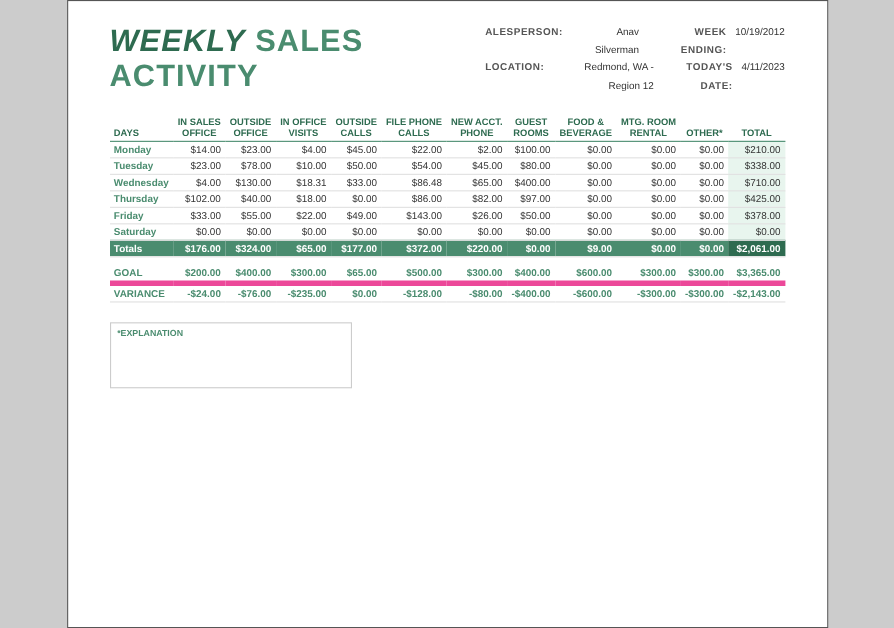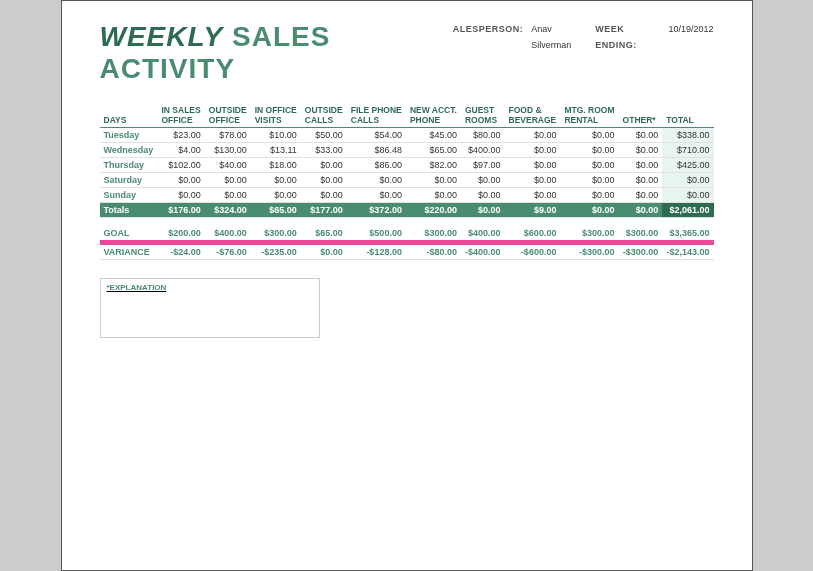--- a/index.html
+++ b/index.html
@@ -33,21 +33,21 @@
     .title-weekly {
       font-style: italic;
       color: #2e6b50;
     }
     .title-sales {
       color: #4a8c6f;
     }
     .meta-right {
       font-size: 10px;
       color: #333;
-      text-align: left;
+      text-align: right;
       line-height: 1.8;
     }
     .meta-right .meta-row {
       display: flex;
       gap: 8px;
     }
     .meta-label {
       font-weight: bold;
       color: #555;
       font-size: 9px;
@@ -60,21 +60,21 @@
     table {
       width: 100%;
       border-collapse: collapse;
       font-size: 9.5px;
     }
     thead tr.col-headers th {
       background: #fff;
       color: #2e6b50;
       font-weight: bold;
       font-size: 8.5px;
-      text-align: left;
+      text-align: center;
       padding: 2px 4px;
       vertical-align: bottom;
       border-bottom: 1px solid #4a8c6f;
       white-space: nowrap;
     }
     thead tr.col-headers th:first-child {
       text-align: left;
     }
     tbody tr td {
       padding: 2px 4px;
@@ -127,21 +127,20 @@
     }
     tbody tr.variance-row td:first-child {
       color: #4a8c6f;
     }
     .explanation-box {
       margin-top: 18px;
       border: 1px solid #ccc;
       width: 220px;
       height: 60px;
       padding: 4px 6px;
-      text-decoration: underline;
     }
     .explanation-label {
       font-size: 8px;
       color: #4a8c6f;
       font-weight: bold;
     }
     .light-green {
       background: #e8f5ee !important;
     }
   </style>
@@ -152,20 +151,26 @@
   <div class="header-row">
     <div class="title">
       <span class="title-weekly">WEEKLY</span><span class="title-sales"> SALES ACTIVITY</span>
     </div>
     <div class="meta-right">
       <div class="meta-row">
         <span class="meta-label">ALESPERSON:</span>
         <span class="meta-value">Anav Silverman</span>
         <span class="meta-label">WEEK ENDING:</span>
         <span class="meta-value">10/19/2012</span>
+      </div>
+      <div class="meta-row">
+        <span class="meta-label">LOCATION:</span>
+        <span class="meta-value">Redmond, WA - Region 12</span>
+        <span class="meta-label">TODAY'S DATE:</span>
+        <span class="meta-value">4/11/2023</span>
       </div>
     </div>
   </div>
 
   <table>
     <thead>
       <tr class="col-headers">
         <th>DAYS</th>
         <th>IN SALES<br>OFFICE</th>
         <th>OUTSIDE<br>OFFICE</th>
@@ -174,39 +179,53 @@
         <th>FILE PHONE<br>CALLS</th>
         <th>NEW ACCT.<br>PHONE</th>
         <th>GUEST<br>ROOMS</th>
         <th>FOOD &amp;<br>BEVERAGE</th>
         <th>MTG. ROOM<br>RENTAL</th>
         <th>OTHER*</th>
         <th>TOTAL</th>
       </tr>
     </thead>
     <tbody id="table-body">
+    <tr class="day-row">
+          <td>Monday</td>
+          <td>$14.00</td>
+          <td>$23.00</td>
+          <td>$4.00</td>
+          <td>$45.00</td>
+          <td>$22.00</td>
+          <td>$2.00</td>
+          <td>$100.00</td>
+          <td>$0.00</td>
+          <td>$0.00</td>
+          <td>$0.00</td>
+          <td class="light-green">$210.00</td>
+        </tr>
         <tr class="day-row">
           <td>Tuesday</td>
           <td>$23.00</td>
           <td>$78.00</td>
           <td>$10.00</td>
           <td>$50.00</td>
           <td>$54.00</td>
           <td>$45.00</td>
           <td>$80.00</td>
           <td>$0.00</td>
           <td>$0.00</td>
           <td>$0.00</td>
           <td class="light-green">$338.00</td>
         </tr>
         <tr class="day-row">
           <td>Wednesday</td>
           <td>$4.00</td>
           <td>$130.00</td>
-          <td>$13.11</td>
+          <td>$18.31</td>
           <td>$33.00</td>
           <td>$86.48</td>
           <td>$65.00</td>
           <td>$400.00</td>
           <td>$0.00</td>
           <td>$0.00</td>
           <td>$0.00</td>
           <td class="light-green">$710.00</td>
         </tr>
         <tr class="day-row">
@@ -217,35 +236,35 @@
           <td>$0.00</td>
           <td>$86.00</td>
           <td>$82.00</td>
           <td>$97.00</td>
           <td>$0.00</td>
           <td>$0.00</td>
           <td>$0.00</td>
           <td class="light-green">$425.00</td>
         </tr>
         <tr class="day-row">
+          <td>Friday</td>
+          <td>$33.00</td>
+          <td>$55.00</td>
+          <td>$22.00</td>
+          <td>$49.00</td>
+          <td>$143.00</td>
+          <td>$26.00</td>
+          <td>$50.00</td>
+          <td>$0.00</td>
+          <td>$0.00</td>
+          <td>$0.00</td>
+          <td class="light-green">$378.00</td>
+        </tr>
+        <tr class="day-row">
           <td>Saturday</td>
-          <td>$0.00</td>
-          <td>$0.00</td>
-          <td>$0.00</td>
-          <td>$0.00</td>
-          <td>$0.00</td>
-          <td>$0.00</td>
-          <td>$0.00</td>
-          <td>$0.00</td>
-          <td>$0.00</td>
-          <td>$0.00</td>
-          <td class="light-green">$0.00</td>
-        </tr>
-        <tr class="day-row">
-          <td>Sunday</td>
           <td>$0.00</td>
           <td>$0.00</td>
           <td>$0.00</td>
           <td>$0.00</td>
           <td>$0.00</td>
           <td>$0.00</td>
           <td>$0.00</td>
           <td>$0.00</td>
           <td>$0.00</td>
           <td>$0.00</td>

